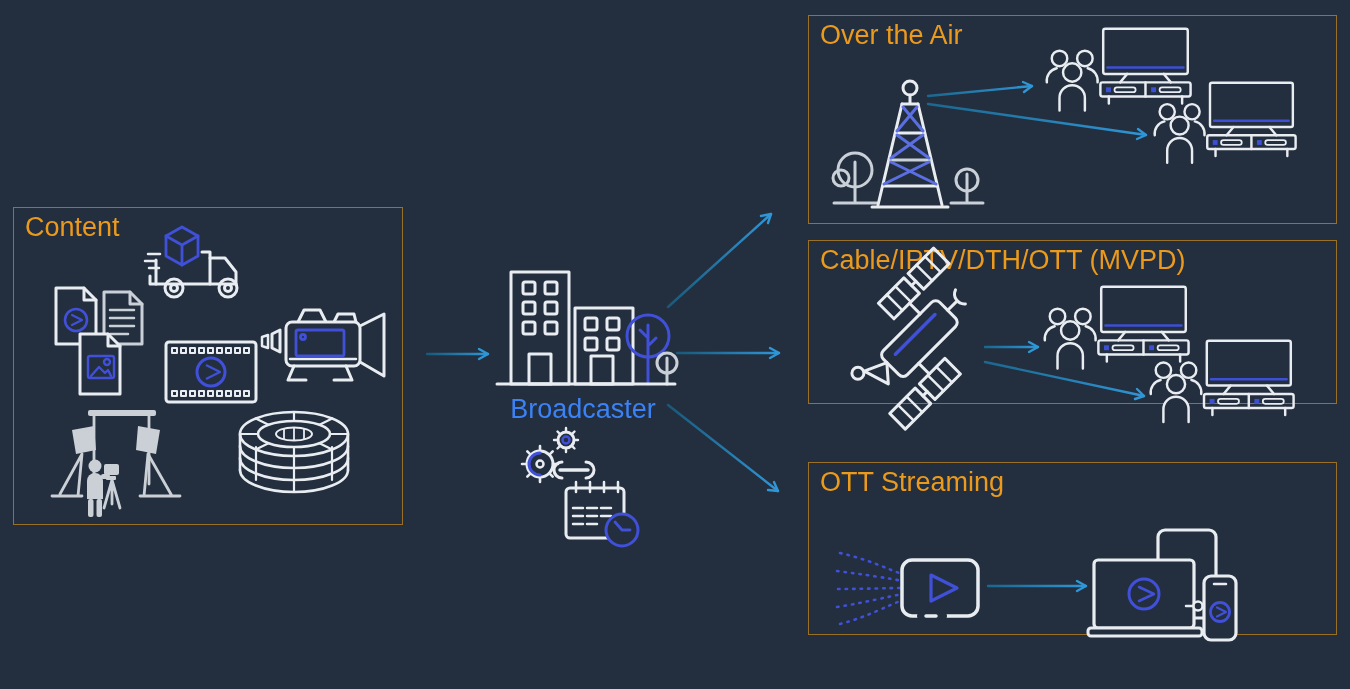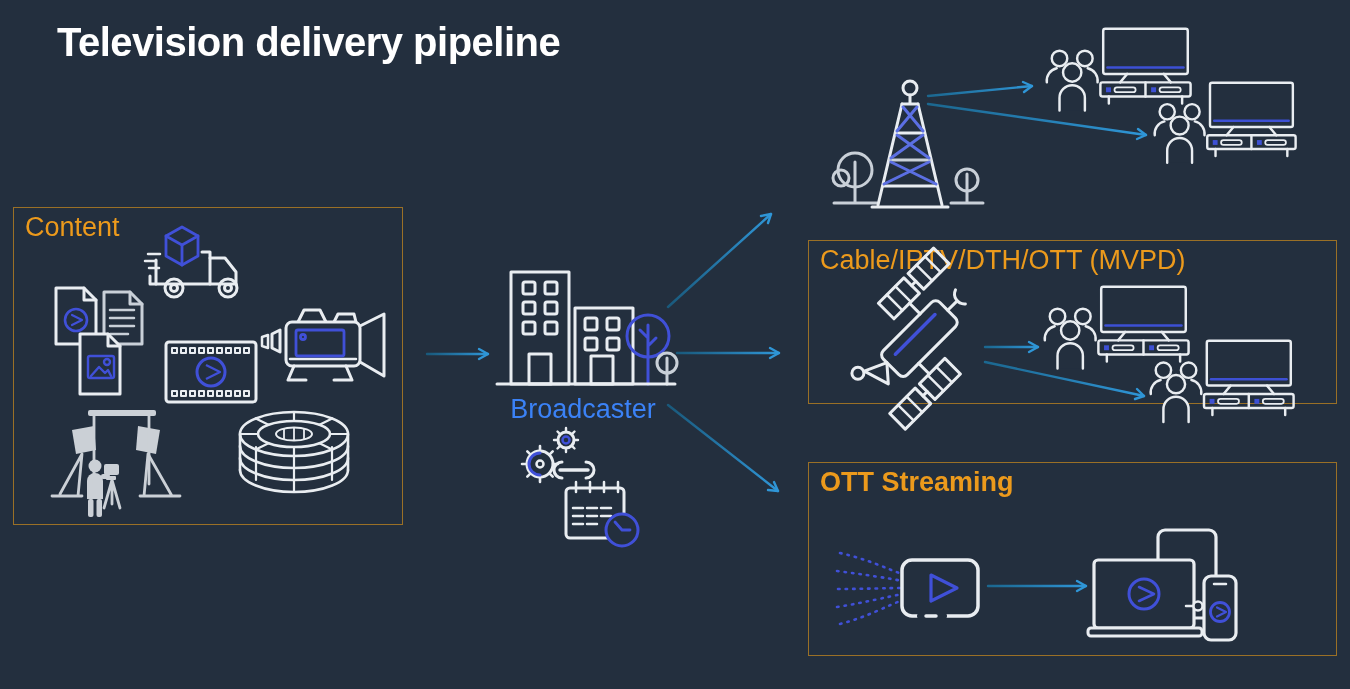--- a/index.html
+++ b/index.html
@@ -6,33 +6,35 @@
   .stage{position:relative;width:1350px;height:689px;background:#232F3E;overflow:hidden;
          font-family:"Liberation Sans",sans-serif;}
   .stage svg{position:absolute;overflow:visible;}
   .page-title{position:absolute;left:57px;top:20px;font-size:40px;font-weight:700;
               color:#FFFFFF;letter-spacing:-0.5px;margin:0;}
   .panel{position:absolute;border:1.5px solid #9A7026;box-sizing:border-box;background:transparent;}
   .panel-label{position:absolute;left:11px;top:4px;font-size:27px;color:#EC9A1C;white-space:nowrap;}
   .content-panel{left:13px;top:207px;width:390px;height:318px;}
   .ota-panel{left:808px;top:15px;width:529px;height:209px;}
   .mvpd-panel{left:808px;top:240px;width:529px;height:164px;}
-  .ott-panel{left:808px;top:462px;width:529px;height:194px;font-weight:bold;}
+  .ott-panel{left:808px;top:462px;width:529px;height:173px;}
   .broadcaster-label{position:absolute;left:495px;top:394px;width:176px;text-align:center;
                      font-size:27px;color:#3b82f6;}
 </style>
 </head>
 <body>
 
 <div class="stage">
 
-  <h1 class="page-title">Television delivery pipeline</h1>
 
   <div class="panel content-panel">
     <div class="panel-label">Content</div>
+  </div>
+  <div class="panel ota-panel">
+    <div class="panel-label">Over the Air</div>
   </div>
   <div class="panel mvpd-panel">
     <div class="panel-label">Cable/IPTV/DTH/OTT (MVPD)</div>
   </div>
   <div class="panel ott-panel">
     <div class="panel-label">OTT Streaming</div>
   </div>
 
   <div class="broadcaster-label">Broadcaster</div>
 

